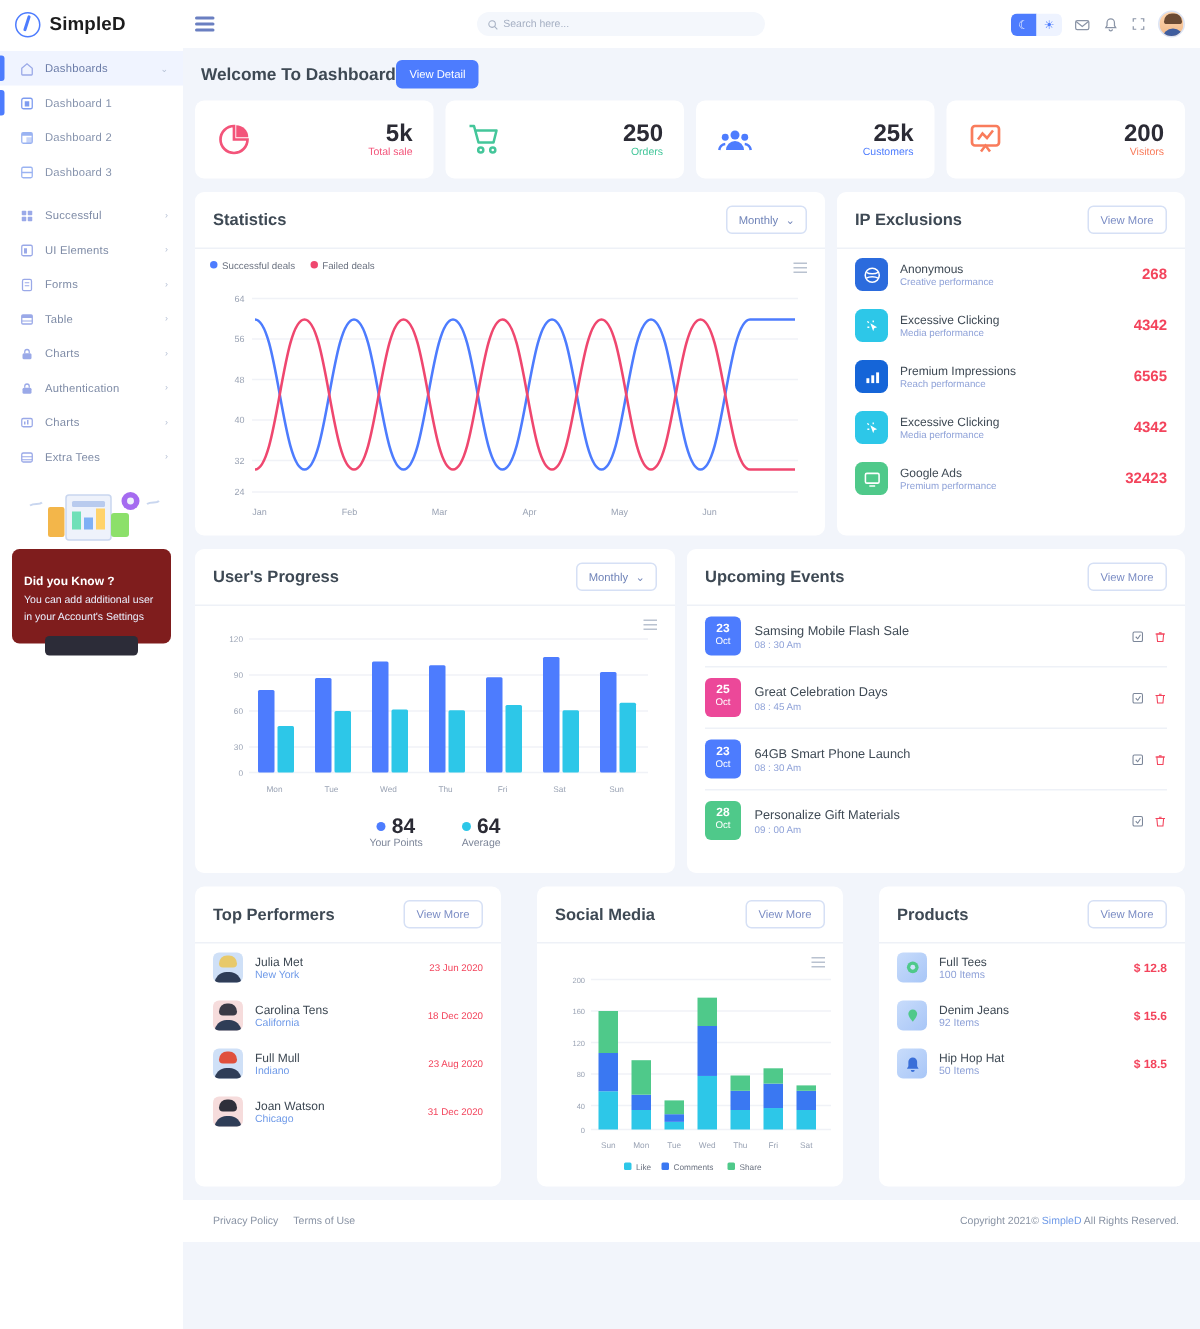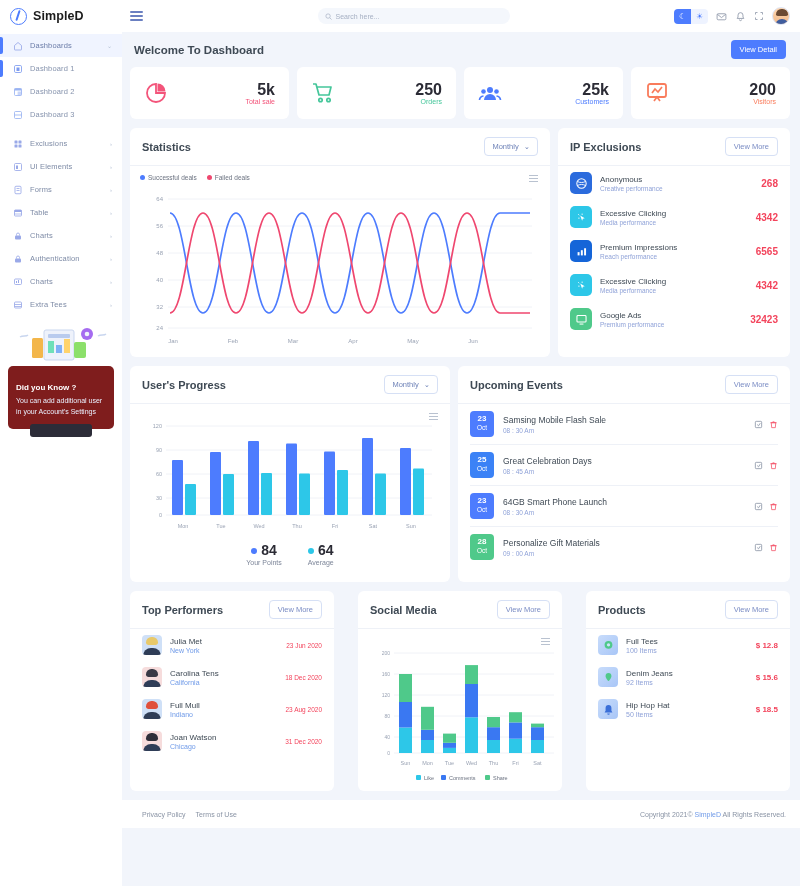--- a/index.html
+++ b/index.html
@@ -62,21 +62,21 @@
   .card { background:#fff; border-radius:6px; }
   .card-head { display:flex; align-items:center; justify-content:space-between; padding:9px 12px; }
   .card-title { font-size:11px; font-weight:bold; color:#3e4954; }
   .btn-primary { background:#4d7cfe; color:#fff; font-size:7.5px; border-radius:4px; padding:5px 9px; border:none; cursor:pointer; }
   .btn-outline { background:#fff; color:#7a8cc4; font-size:7.5px; border:1px solid #d6e0f5; border-radius:4px; padding:4px 8px; cursor:pointer; }
   .sel { background:#fff; color:#6f83b8; font-size:7.5px; border:1px solid #d6e0f5; border-radius:4px;
      padding:4px 7px; display:flex; align-items:center; gap:5px; cursor:pointer; }
   .divider { height:1px; background:#eef1f7; }
 
   
-  .welcome { display:flex; align-items:center; justify-content:space-between; padding:2px 4px 8px; }
+  .welcome { display:flex; align-items:center; justify-content:flex-start; padding:2px 4px 8px; }
   .welcome-title { font-size:11.5px; font-weight:bold; color:#3e4954; }
   .stats-row { display:flex; gap:8px; }
   .stat-card { flex:1; background:#fff; border-radius:6px; height:52px; display:flex; align-items:center;
      justify-content:space-between; padding:0 14px; }
   .stat-num { font-size:16px; font-weight:bold; color:#2b2b35; text-align:right; line-height:1.1; }
   .stat-lbl { font-size:7px; text-align:right; }
 
   .grid2 { display:flex; gap:8px; margin-top:9px; }
   .col-left { flex:0 0 420px; }
   .col-right { flex:1; }
@@ -241,21 +241,21 @@
 
       <div class="nav-item">
         <span class="nav-ico">
           <svg width="10" height="10" viewBox="0 0 20 20">
               <rect x="3" y="3" width="6" height="6" rx="1" fill="#9aa9e8"></rect>
               <rect x="11" y="3" width="6" height="6" rx="1" fill="#9aa9e8"></rect>
               <rect x="3" y="11" width="6" height="6" rx="1" fill="#9aa9e8"></rect>
               <rect x="11" y="11" width="6" height="6" rx="1" fill="#9aa9e8"></rect>
             </svg>
         </span>
-        <span class="nav-label">Exclusions</span>
+        <span class="nav-label">Successful</span>
         <span class="chev">›</span>
       </div>
 
       <div class="nav-item">
         <span class="nav-ico">
           <svg width="10" height="10" viewBox="0 0 20 20">
               <rect x="3" y="3" width="14" height="14" rx="2" fill="none" stroke="#9aa9e8" stroke-width="1.7"></rect>
               <rect x="6" y="7" width="4" height="7" fill="#9aa9e8"></rect>
             </svg>
         </span>
@@ -633,21 +633,21 @@
                     <path d="M7 10l3 3 4-6" stroke="#7b8699" stroke-width="1.6" fill="none"></path>
                   </svg>
                 <svg width="9" height="9" viewBox="0 0 20 20">
                     <path d="M5 6h10l-1 11H6z" fill="none" stroke="#f3445c" stroke-width="1.6"></path>
                     <path d="M3 6h14M8 4h4" stroke="#f3445c" stroke-width="1.6"></path>
                   </svg>
               </div>
             </div>
             <div class="divider" style="margin:0 12px"></div>
             <div class="ev-row">
-              <div class="ev-date" style="background:#3b82f6">
+              <div class="ev-date" style="background:#ec4899">
                 <span class="ev-d">25</span>
                 <span class="ev-m">Oct</span>
               </div>
               <div>
                 <div class="ev-title">Great Celebration Days</div>
                 <div class="ev-time">08 : 45 Am</div>
               </div>
               <div class="ev-actions">
                 <svg width="9" height="9" viewBox="0 0 20 20">
                     <rect x="3" y="3" width="14" height="14" rx="2" fill="none" stroke="#7b8699" stroke-width="1.6"></rect>

